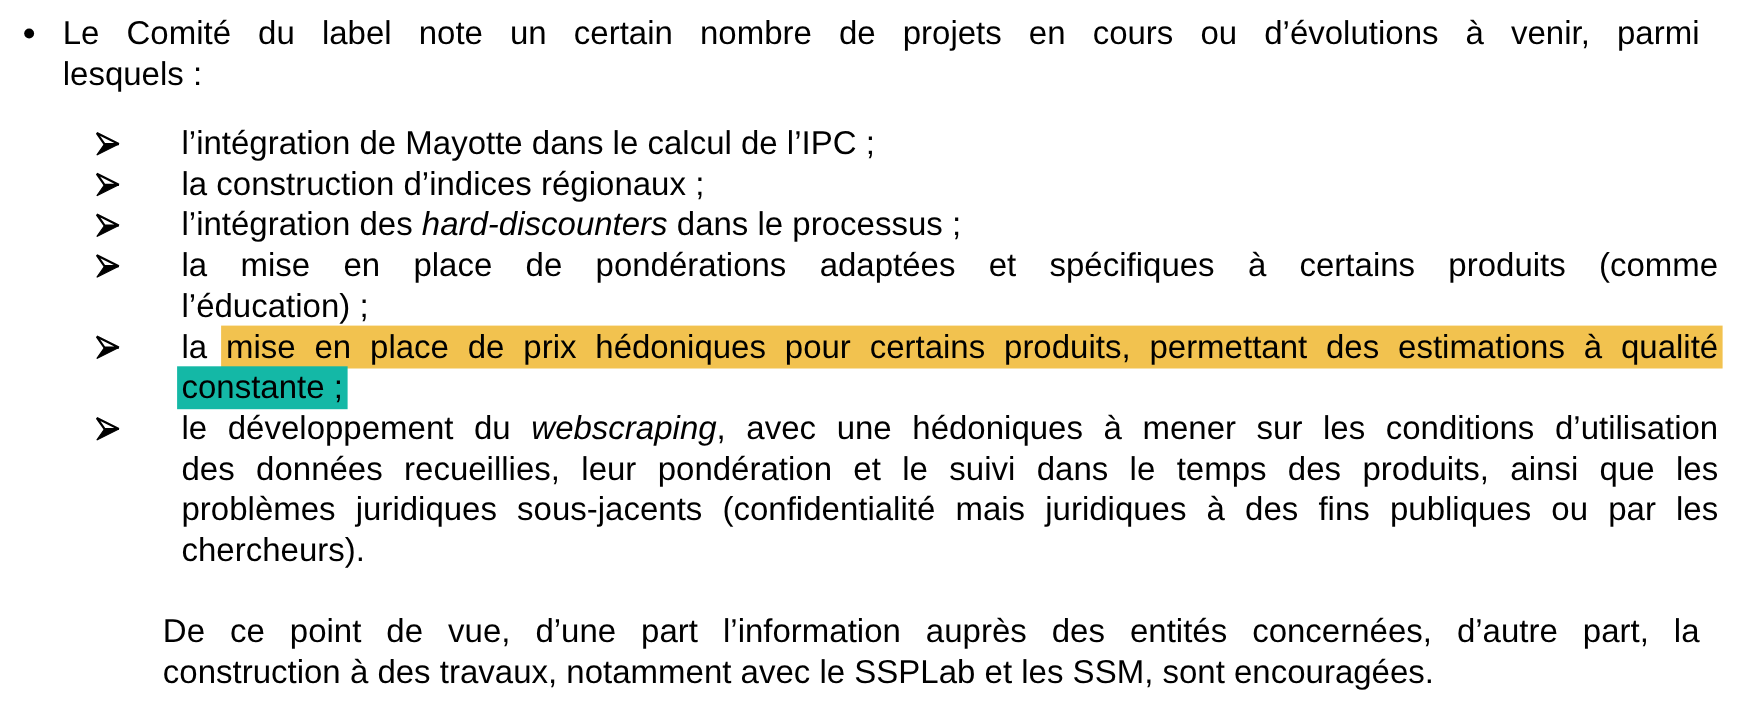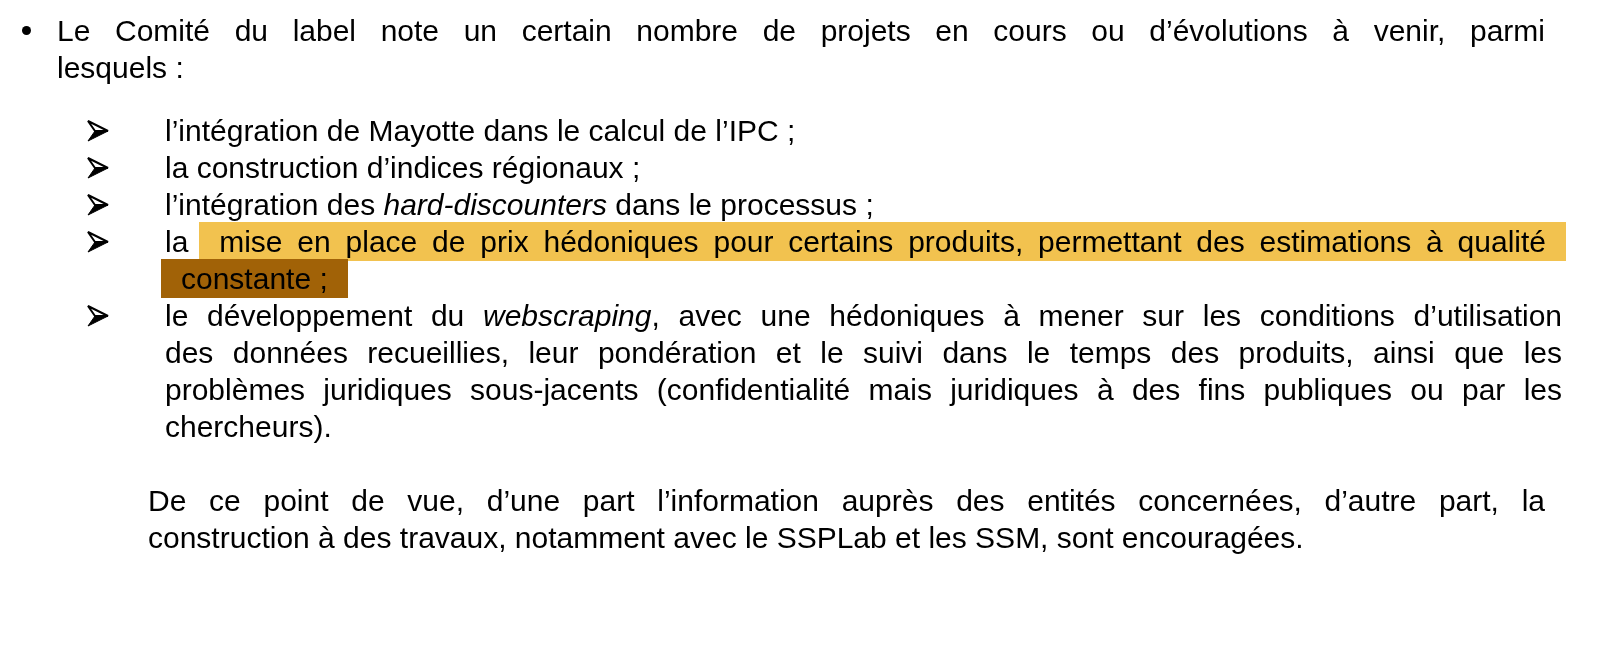--- a/index.html
+++ b/index.html
@@ -49,21 +49,21 @@
   .sub-text { width: 1397px; flex: none; }
 
   
   .closing { margin-left: 148px; width: 1397px; margin-top: 37px; }
 
   
   .line { text-align: justify; }
   .line.just { text-align-last: justify; }
   .it { font-style: italic; }
   .hl {
-    padding: 3px 20px;
+    padding: 3px 4px;
     margin: -3px -4px;
   }
 </style>
 </head>
 <body>
 
 <div class="doc">
 
   <div class="main-item">
     <div class="main-marker">
@@ -110,22 +110,34 @@
         </div>
       </div>
       <div class="sub-item">
         <div class="sub-marker">
           <svg viewBox="0 0 26 26" width="26" height="26" aria-hidden="true">
             <polygon points="3,3 23,13 10,13" fill="#ffffff" stroke="#000000" stroke-width="2" stroke-linejoin="miter"></polygon>
             <polygon points="10,13 23,13 3,23" fill="#000000" stroke="#000000" stroke-width="1" stroke-linejoin="miter"></polygon>
           </svg>
         </div>
         <div class="sub-text lines">
+          <div class="line just"><span>la mise en place de pondérations adaptées et spécifiques à certains produits (comme</span></div>
+          <div class="line"><span>l’éducation) ;</span></div>
+        </div>
+      </div>
+      <div class="sub-item">
+        <div class="sub-marker">
+          <svg viewBox="0 0 26 26" width="26" height="26" aria-hidden="true">
+            <polygon points="3,3 23,13 10,13" fill="#ffffff" stroke="#000000" stroke-width="2" stroke-linejoin="miter"></polygon>
+            <polygon points="10,13 23,13 3,23" fill="#000000" stroke="#000000" stroke-width="1" stroke-linejoin="miter"></polygon>
+          </svg>
+        </div>
+        <div class="sub-text lines">
           <div class="line just"><span>la </span><span class="hl" style="background: rgb(242, 194, 79);">mise en place de prix hédoniques pour certains produits, permettant des estimations à qualité</span></div>
-          <div class="line"><span class="hl" style="background: #a16207;">constante ;</span></div>
+          <div class="line"><span class="hl" style="background: #14b8a6;">constante ;</span></div>
         </div>
       </div>
       <div class="sub-item">
         <div class="sub-marker">
           <svg viewBox="0 0 26 26" width="26" height="26" aria-hidden="true">
             <polygon points="3,3 23,13 10,13" fill="#ffffff" stroke="#000000" stroke-width="2" stroke-linejoin="miter"></polygon>
             <polygon points="10,13 23,13 3,23" fill="#000000" stroke="#000000" stroke-width="1" stroke-linejoin="miter"></polygon>
           </svg>
         </div>
         <div class="sub-text lines">

